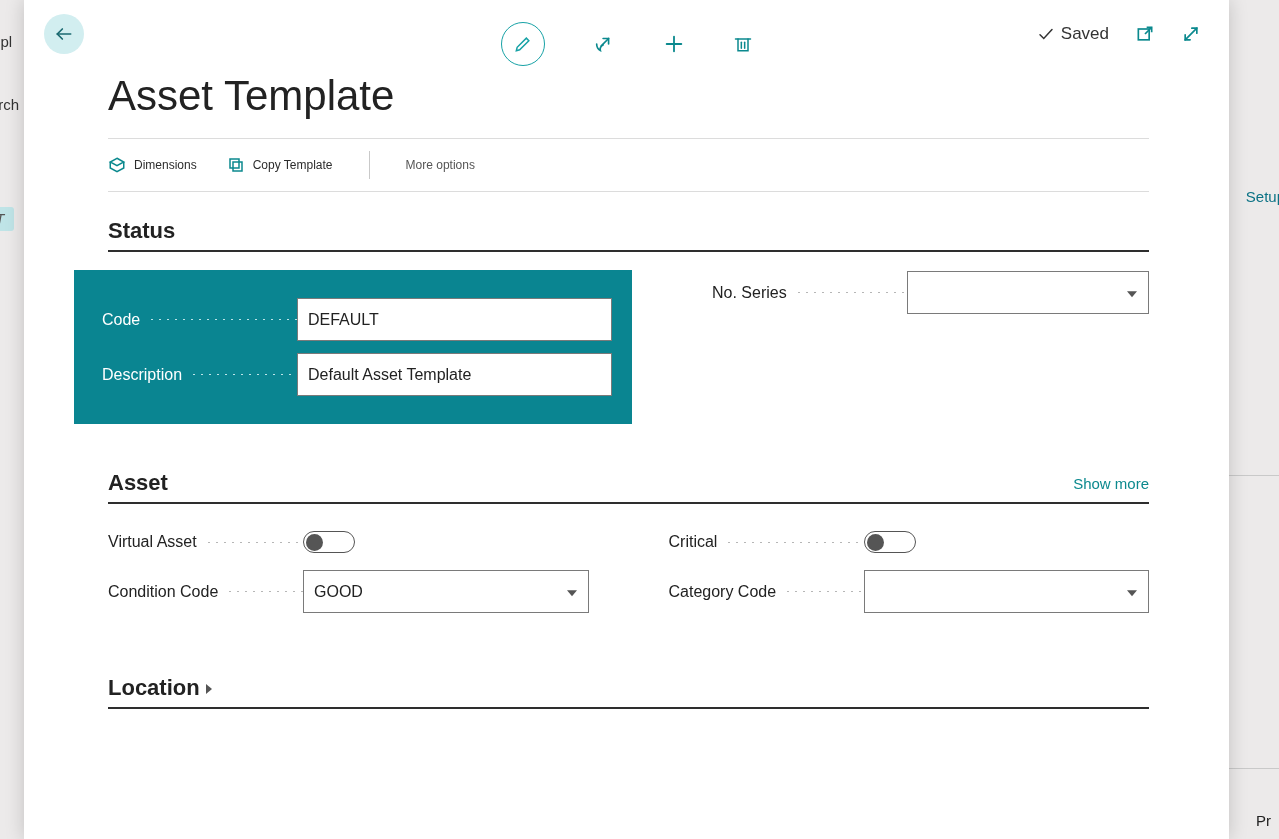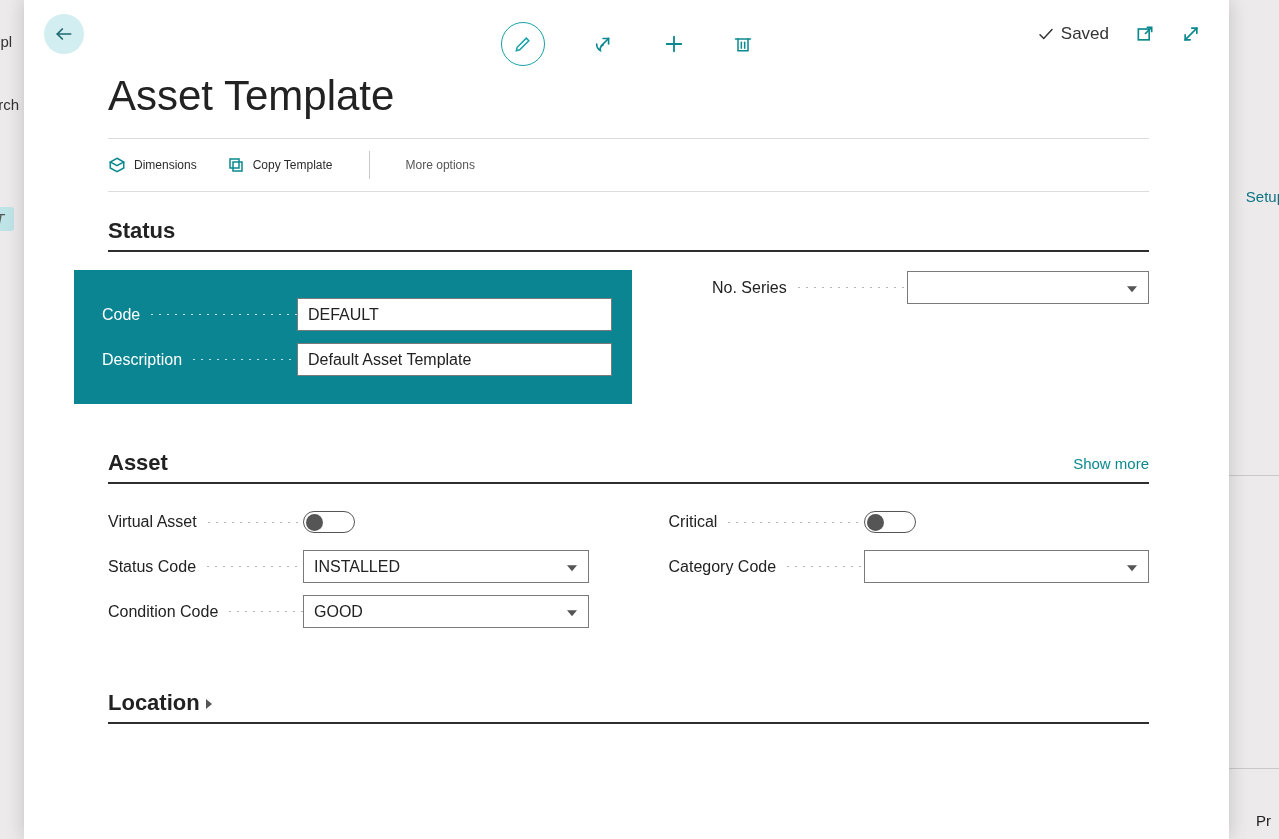--- a/index.html
+++ b/index.html
@@ -103,21 +103,21 @@
   .form-label::after {
     content:""; flex:1; height:1px; margin-left:8px;
     background-image: radial-gradient(circle, #b6b6b6 1px, transparent 1px);
     background-size: 8px 2px; background-repeat:repeat-x;
   }
   .white .form-label { color:#fff; }
   .white .form-label::after {
      background-image: radial-gradient(circle, #bde4e8 1px, transparent 1px);
   }
   .text-input, .select-input {
-    flex:1; min-width:0; height:33px; border:1px solid #7a7a7a;
+    flex:1; min-width:0; height:43px; border:1px solid #7a7a7a;
     padding: 4px 10px; font-size:16px; background:#fff; color:#222;
     font-family:inherit;
   }
   .select-wrap { position:relative; flex:1; display:flex; }
   .select-wrap::after {
     content:""; position:absolute; right:12px; top:50%; transform:translateY(-30%);
     border-left:5px solid transparent; border-right:5px solid transparent;
     border-top:6px solid #555; pointer-events:none;
   }
   .toggle {
@@ -268,26 +268,20 @@
         <div class="section-title">Asset</div>
         <div class="show-more">Show more</div>
       </div>
       <div class="form-grid">
         <div class="form-col">
           <div class="form-row">
             <div class="form-label">Virtual Asset</div>
             <div class="toggle"></div>
           </div>
           <div class="form-row">
-            <div class="form-label">Status Code</div>
-            <div class="select-wrap">
-              <input class="select-input" value="INSTALLED" style="">
-            </div>
-          </div>
-          <div class="form-row">
             <div class="form-label">Condition Code</div>
             <div class="select-wrap">
               <input class="select-input" value="GOOD" style="">
             </div>
           </div>
         </div>
         <div class="form-col">
           <div class="form-row">
             <div class="form-label">Critical</div>
             <div class="toggle"></div>

